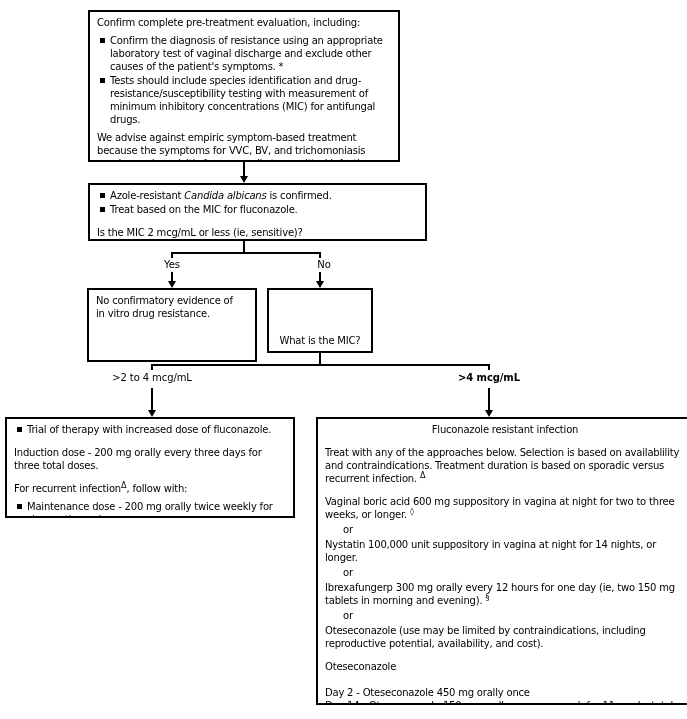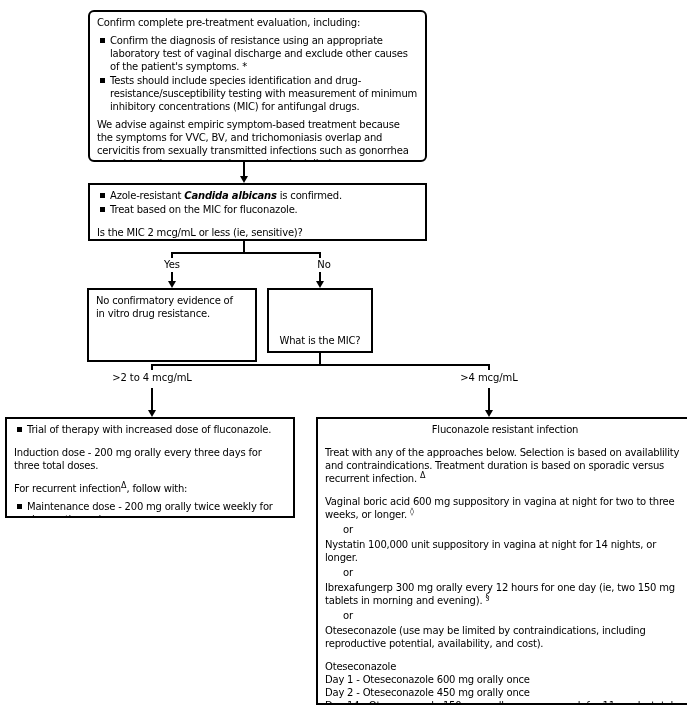--- a/index.html
+++ b/index.html
@@ -16,28 +16,28 @@
   .blk:first-child{margin-top:0;}
   .blk-bullet{display:flex;}
   .blk-bullet + .blk-bullet{margin-top:1px;}
   .sq{flex:none;width:5px;height:5px;background:#000;margin:4px 5px 0 3px;}
   .btxt{display:block;}
   .blk-title{text-align:center;}
   .blk-or{margin-left:18px;margin-top:2px;}
   .blk-or + .blk{margin-top:2px;}
   .gap-lg{margin-top:10px;}
   sup{font-size:8px;line-height:0;vertical-align:4px;letter-spacing:0;}
-  i{font-style:italic;font-weight:bold;}
+  i{font-style:italic;}
   .vl{position:absolute;width:2px;background:#000;}
   .hl{position:absolute;height:2px;background:#000;}
   .ah{position:absolute;width:0;height:0;border-left:4px solid transparent;border-right:4px solid transparent;border-top:7px solid #000;}
   .lbl{position:absolute;width:120px;text-align:center;letter-spacing:-0.1px;}
   .box-center{display:flex;align-items:flex-end;justify-content:center;text-align:center;}
   
-  #box-pretreatment{left:88px;top:10px;width:339px;height:152px;border-radius:6px;}
+  #box-pretreatment{left:88px;top:10px;width:312px;height:152px;}
   #box-confirmed{left:88px;top:183px;width:339px;height:58px;}
   #box-no-evidence{left:87px;top:288px;width:170px;height:74px;}
   #box-what-mic{left:267px;top:288px;width:106px;height:65px;}
   #box-increased{left:5px;top:417px;width:290px;height:101px;}
   #box-resistant{left:300px;top:417px;width:378px;height:288px;margin-left:16px;}
 </style>
 </head>
 <body>
 
 <div class="canvas">
@@ -91,21 +91,21 @@
   <div class="box" id="box-resistant">
       <div class="blk blk-title"><span>Fluconazole resistant infection</span></div>
       <div class="blk blk-p gap-lg"><span>Treat with any of the approaches below. Selection is based on availablility and contraindications. Treatment duration is based on sporadic versus recurrent infection. </span><sup>Δ</sup></div>
       <div class="blk blk-p gap-lg"><span>Vaginal boric acid 600 mg suppository in vagina at night for two to three weeks, or longer. </span><sup>◊</sup></div>
       <div class="blk blk-or"><span>or</span></div>
       <div class="blk blk-p"><span>Nystatin 100,000 unit suppository in vagina at night for 14 nights, or longer.</span></div>
       <div class="blk blk-or"><span>or</span></div>
       <div class="blk blk-p"><span>Ibrexafungerp 300 mg orally every 12 hours for one day (ie, two 150 mg tablets in morning and evening). </span><sup>§</sup></div>
       <div class="blk blk-or"><span>or</span></div>
       <div class="blk blk-p"><span>Oteseconazole (use may be limited by contraindications, including reproductive potential, availability, and cost).</span></div>
-      <div class="blk blk-p gap-lg"><span>Oteseconazole</span><br><span>Day 1 - Oteseconazole 600 mg orally once</span><br><span>Day 2 - Oteseconazole 450 mg orally once</span><br><span>Day 14 - Oteseconazole 150 mg orally once per week for 11 weeks total</span></div>
+      <div class="blk blk-p gap-lg"><span>Oteseconazole</span><br><br><span>Day 2 - Oteseconazole 450 mg orally once</span><br><span>Day 14 - Oteseconazole 150 mg orally once per week for 11 weeks total</span></div>
     </div>
 
   <div class="vl" style="left:243px;top:162px;height:15px;"></div>
   <div class="ah" style="left:240px;top:176px;"></div>
 
   <div class="vl" style="left:243px;top:241px;height:11px;"></div>
   <div class="hl" style="left:171px;top:252px;width:150px;"></div>
   <div class="vl" style="left:171px;top:252px;height:6px;"></div>
   <div class="vl" style="left:319px;top:252px;height:6px;"></div>
 
@@ -116,20 +116,20 @@
   <div class="ah" style="left:168px;top:281px;"></div>
   <div class="vl" style="left:319px;top:272px;height:9px;"></div>
   <div class="ah" style="left:316px;top:281px;"></div>
 
   <div class="vl" style="left:319px;top:353px;height:13px;"></div>
   <div class="hl" style="left:151px;top:364px;width:339px;"></div>
   <div class="vl" style="left:151px;top:364px;height:6px;"></div>
   <div class="vl" style="left:488px;top:364px;height:6px;"></div>
 
   <div class="lbl" style="left:92px;top:371px;">&gt;2 to 4 mcg/mL</div>
-  <div class="lbl" style="left:429px;top:371px;">&gt;4 mcg/mL</div>
+  <div class="lbl" style="left:429px;top:371px;font-weight:bold;">&gt;4 mcg/mL</div>
 
   <div class="vl" style="left:151px;top:388px;height:22px;"></div>
   <div class="ah" style="left:148px;top:410px;"></div>
   <div class="vl" style="left:488px;top:388px;height:22px;"></div>
   <div class="ah" style="left:485px;top:410px;"></div>
 
 </div>
 
 </body></html>

